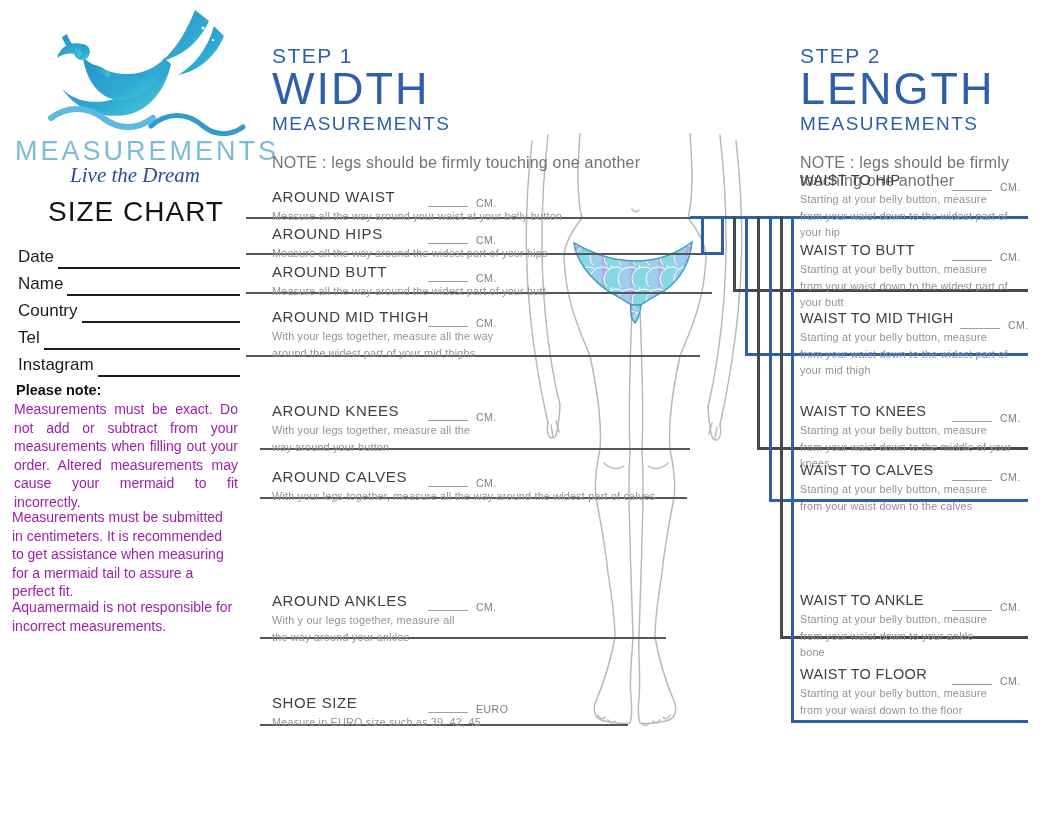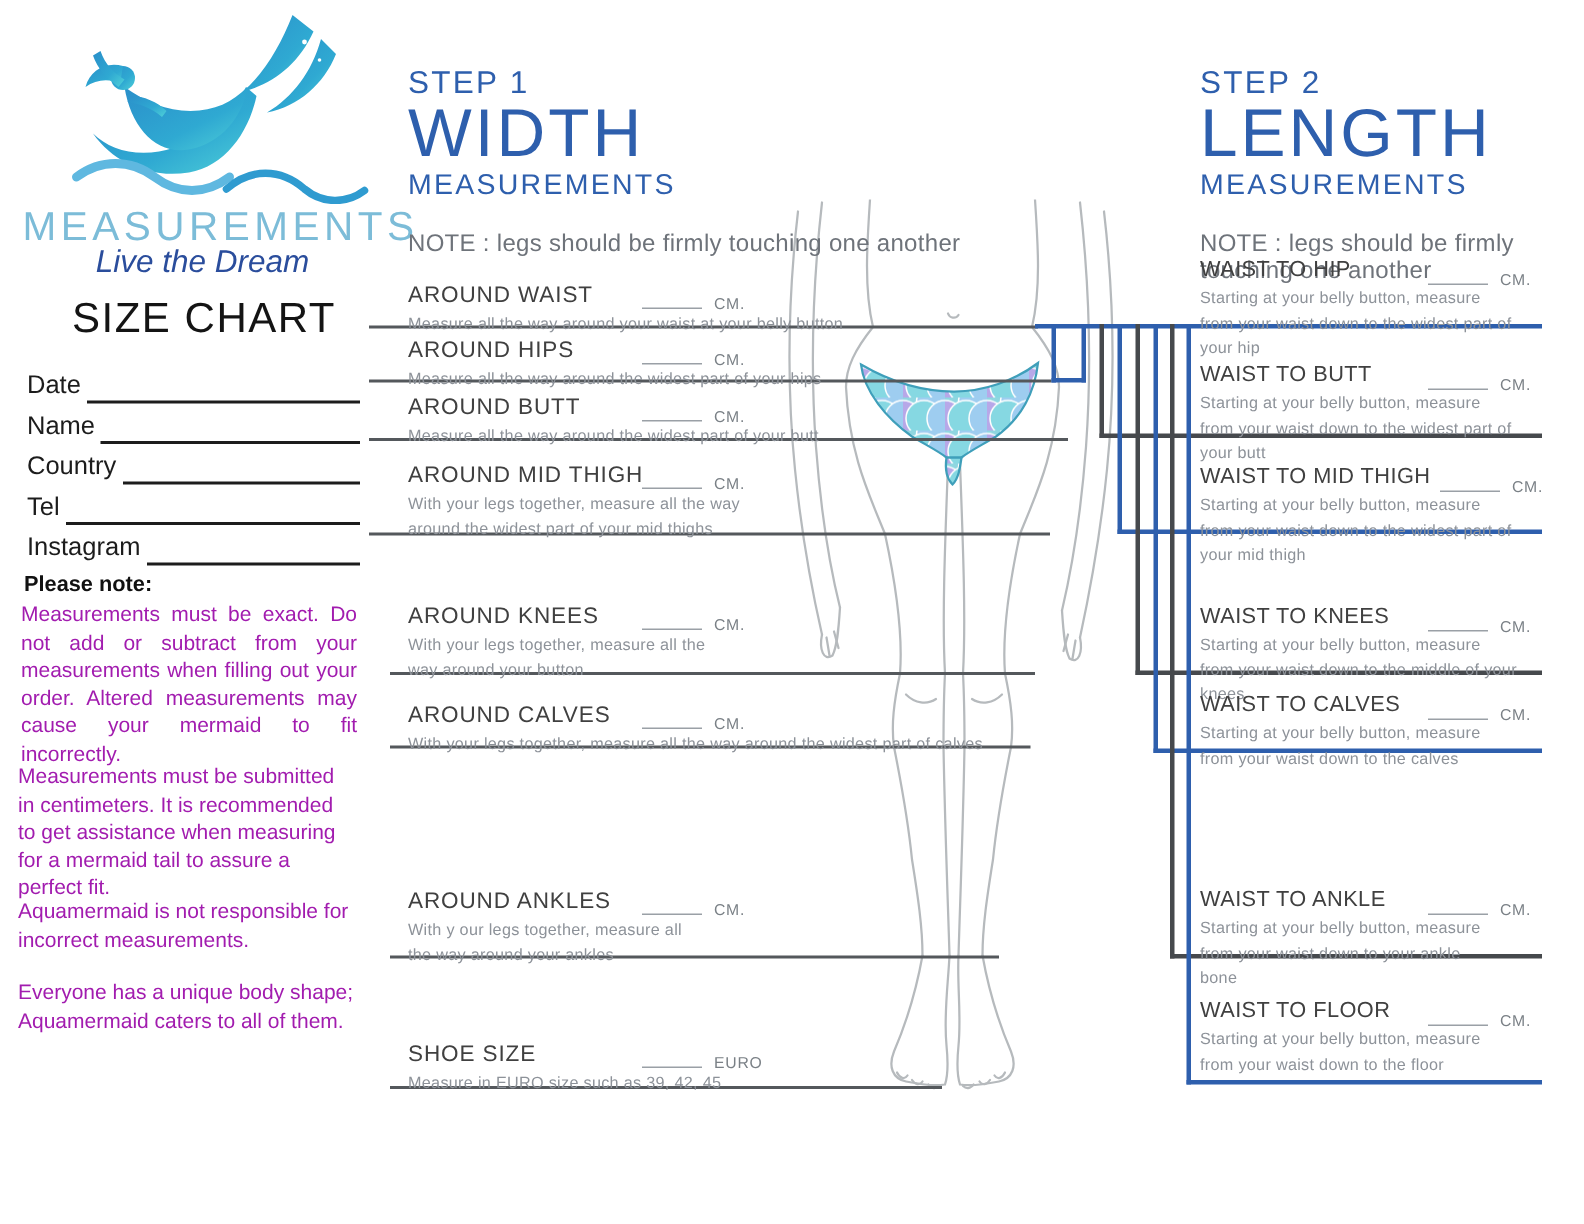--- a/index.html
+++ b/index.html
@@ -3,21 +3,21 @@
 <meta charset="utf-8">
 <style>
   html,body{margin:0;padding:0;background:#e8e8e8;}
   #canvas{position:relative;width:1056px;height:816px;background:#ffffff;overflow:hidden;
           font-family:"Liberation Sans",sans-serif;}
   .abs{position:absolute;}
 
   
   .brand{width:240px;text-align:center;color:#7cbcd8;font-size:27px;font-weight:300;letter-spacing:3px;}
   .tagline{width:240px;text-align:center;color:#2a4d9c;font-size:21px;font-style:italic;
-           font-family:Liberation Sans, sans-serif;}
+           font-family:Liberation Serif, serif;}
   .pagetitle{width:218px;text-align:center;color:#141414;font-size:28px;letter-spacing:1px;}
   .formrow{display:flex;align-items:center;width:222px;height:27px;}
   .formrow .flabel{font-size:17px;color:#1c1c1c;padding-right:4px;line-height:1.1;}
   .formrow .fline{flex:1;border-bottom:2px solid #1c1c1c;height:20px;}
   .noteh{font-size:14.5px;font-weight:bold;color:#111;}
   .para{width:224px;font-size:14px;color:#a21caf;line-height:18.5px;}
   .just{text-align:justify;}
   .cent{text-align:left;}
 
   
@@ -104,21 +104,20 @@
     <div class="formrow">
         <span class="flabel">Instagram</span>
         <span class="fline"></span>
       </div>
   </div>
 
   <div class="abs noteh" style="left:16px;top:382px">Please note:</div>
   <div class="abs para just" style="left:14px;top:400px">Measurements must be exact. Do not add or subtract from your measurements when filling out your order. Altered measurements may cause your mermaid to fit incorrectly.</div>
   <div class="abs para cent" style="left:12px;top:508px">Measurements must be submitted in centimeters. It is recommended to get assistance when  measuring for a mermaid tail to assure a perfect fit.</div>
   <div class="abs para cent" style="left:12px;top:598px">Aquamermaid is not responsible for incorrect  measurements.</div>
-  <div class="abs para cent" style="left:12px;top:652px">Everyone has a unique body shape; Aquamermaid caters to all of them.</div>
 
   <div class="abs" style="left:518px;top:133px">
     <svg width="232" height="612" viewBox="0 0 232 612">
       <defs>
         <pattern id="sc" width="28" height="22" patternUnits="userSpaceOnUse">
           <rect width="28" height="22" fill="#bfe8ee"></rect>
           <circle cx="7" cy="3" r="12" fill="#8fd6e0" stroke="#ffffff" stroke-width="1"></circle>
           <circle cx="21" cy="3" r="12" fill="#9ecdf0" stroke="#ffffff" stroke-width="1"></circle>
           <circle cx="0" cy="14" r="12" fill="#b7a8e8" stroke="#ffffff" stroke-width="1"></circle>
           <circle cx="14" cy="14" r="12" fill="#86d8e2" stroke="#ffffff" stroke-width="1"></circle>

